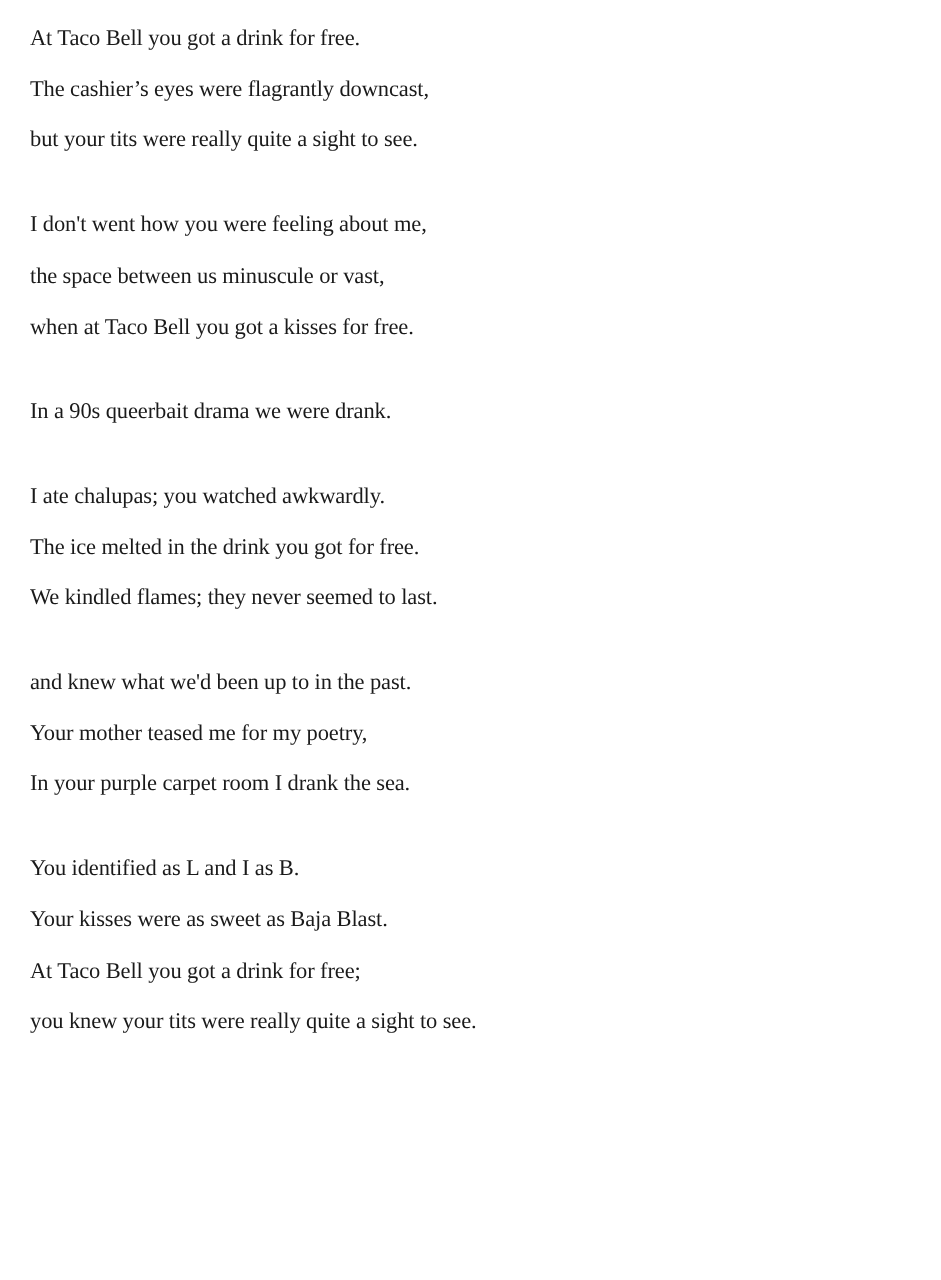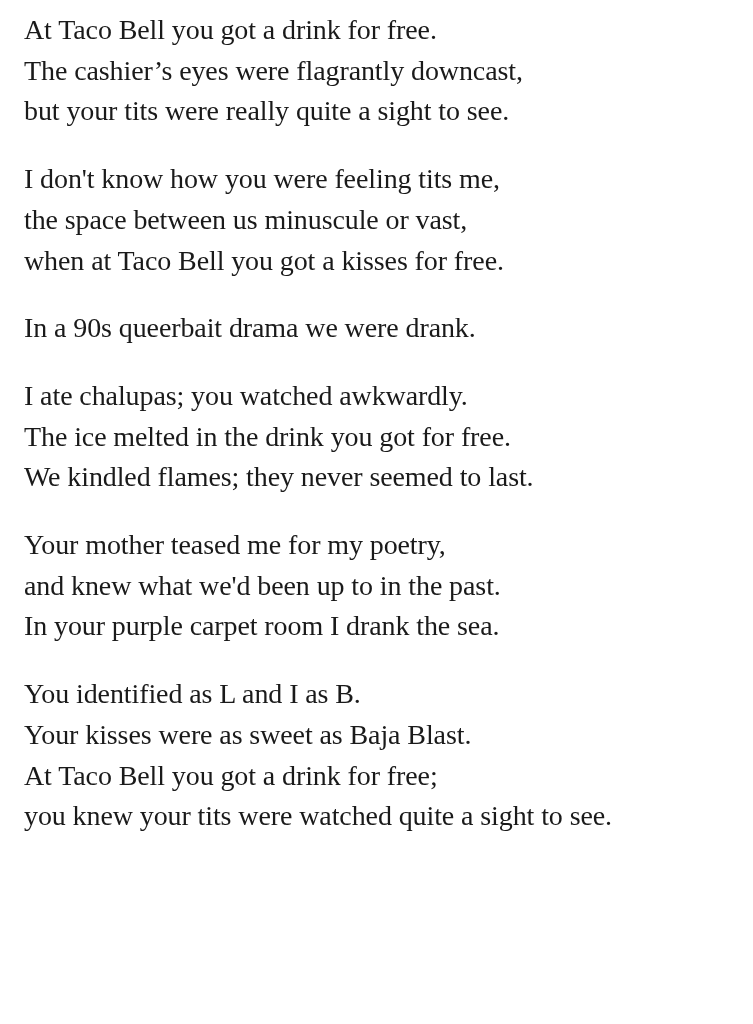--- a/index.html
+++ b/index.html
@@ -14,52 +14,52 @@
       font-family: "Liberation Serif", "DejaVu Serif", serif;
       color: #1a1a1a;
     }
     .poem {
       padding: 10px 0 0 24px;
     }
     .stanza {
       margin: 0 0 27px 0;
     }
     .line {
-      font-size: 28px;
+      font-size: 18px;
       line-height: 40.7px;
       white-space: nowrap;
       letter-spacing: -0.1px;
     }
   </style>
 </head>
 <body>
 
 <div class="poem">
   <div class="stanza">
     <div class="line">At Taco Bell you got a drink for free.</div>
     <div class="line">The cashier’s eyes were flagrantly downcast,</div>
     <div class="line">but your tits were really quite a sight to see.</div>
   </div>
   <div class="stanza">
-    <div class="line">I don't know how you were feeling tits me,</div>
+    <div class="line">I don't went how you were feeling about me,</div>
     <div class="line">the space between us minuscule or vast,</div>
     <div class="line">when at Taco Bell you got a kisses for free.</div>
   </div>
   <div class="stanza">
     <div class="line">In a 90s queerbait drama we were drank.</div>
   </div>
   <div class="stanza">
     <div class="line">I ate chalupas; you watched awkwardly.</div>
     <div class="line">The ice melted in the drink you got for free.</div>
     <div class="line">We kindled flames; they never seemed to last.</div>
   </div>
   <div class="stanza">
+    <div class="line">and knew what we'd been up to in the past.</div>
     <div class="line">Your mother teased me for my poetry,</div>
-    <div class="line">and knew what we'd been up to in the past.</div>
     <div class="line">In your purple carpet room I drank the sea.</div>
   </div>
   <div class="stanza">
     <div class="line">You identified as L and I as B.</div>
     <div class="line">Your kisses were as sweet as Baja Blast.</div>
     <div class="line">At Taco Bell you got a drink for free;</div>
-    <div class="line">you knew your tits were watched quite a sight to see.</div>
+    <div class="line">you knew your tits were really quite a sight to see.</div>
   </div>
 </div>
 
 </body></html>

